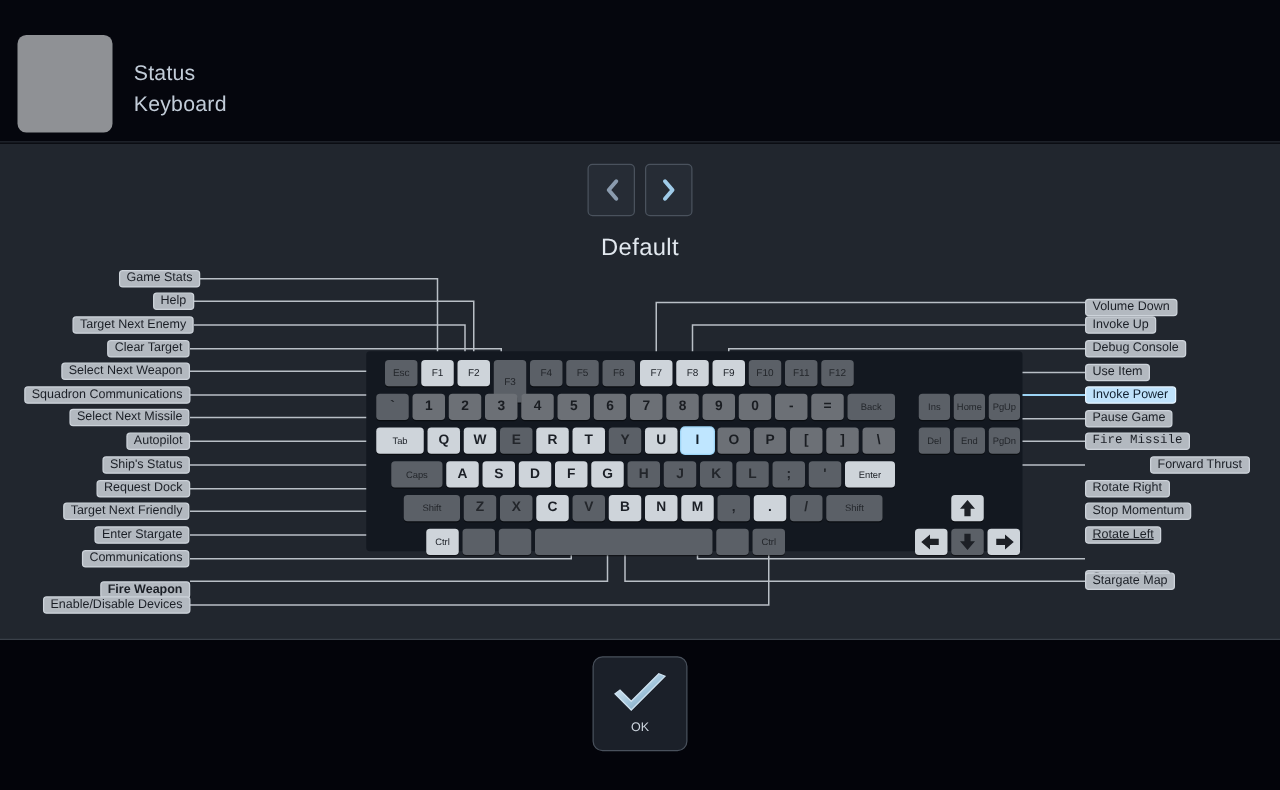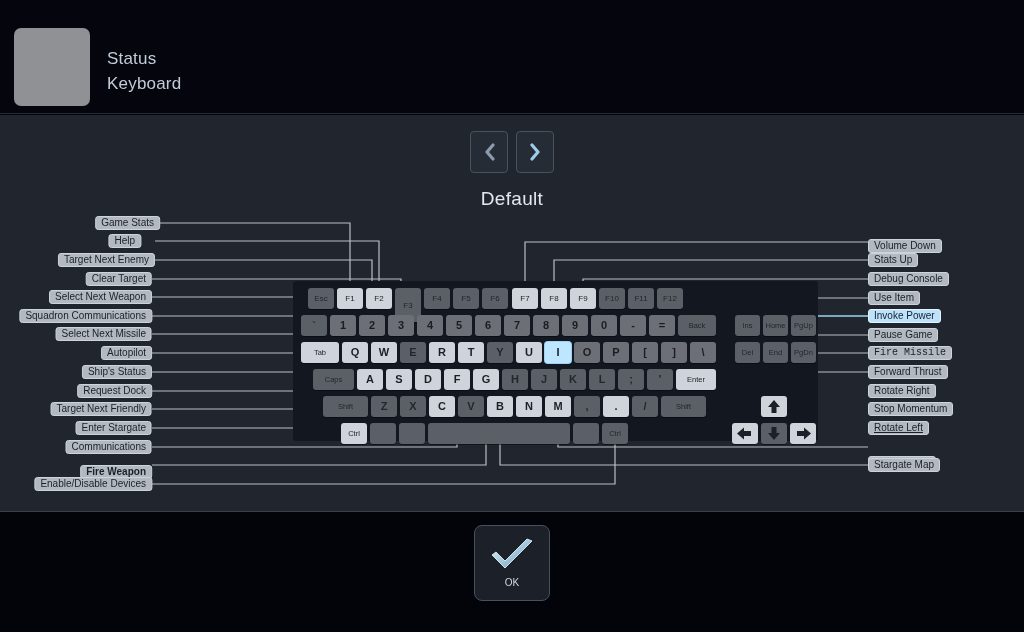--- a/index.html
+++ b/index.html
@@ -260,42 +260,42 @@
         </div>
         <div class="key lit icon" style="left: 497px; top: 142px; width: 26px; height: 21px;">
           <svg width="26" height="23" viewBox="0 0 26 23">
             <path d="M21 11.5 L14 5.5 L14 9 L7 9 L7 14 L14 14 L14 17.5 Z" fill="#1d2026"></path>
           </svg>
         </div>
       </div>
 
     <div id="labels">
         <div class="lbl left" style="top: 101px; left: 160px;">Game Stats</div>
-        <div class="lbl left" style="top: 119px; left: 141px;">Help</div>
+        <div class="lbl left" style="top: 119px; left: 155px;">Help</div>
         <div class="lbl left" style="top: 138px; left: 155px;">Target Next Enemy</div>
         <div class="lbl left" style="top: 157px; left: 152px;">Clear Target</div>
         <div class="lbl left" style="top: 175px; left: 152px;">Select Next Weapon</div>
         <div class="lbl left" style="top: 194px; left: 152px;">Squadron Communications</div>
         <div class="lbl left" style="top: 212px; left: 152px;">Select Next Missile</div>
         <div class="lbl left" style="top: 231px; left: 152px;">Autopilot</div>
         <div class="lbl left" style="top: 250px; left: 152px;">Ship's Status</div>
         <div class="lbl left" style="top: 269px; left: 152px;">Request Dock</div>
         <div class="lbl left" style="top: 287px; left: 152px;">Target Next Friendly</div>
         <div class="lbl left" style="top: 306px; left: 152px;">Enter Stargate</div>
         <div class="lbl left" style="top: 325px; left: 152px;">Communications</div>
         <div class="lbl left" style="top: 350px; left: 152px; font-weight: bold;">Fire Weapon</div>
         <div class="lbl left" style="top: 362px; left: 152px;">Enable/Disable Devices</div>
         <div class="lbl right" style="top: 124px; left: 868px;">Volume Down</div>
-        <div class="lbl right" style="top: 138px; left: 868px;">Stats Up</div>
+        <div class="lbl right" style="top: 138px; left: 868px;">Invoke Up</div>
         <div class="lbl right" style="top: 157px; left: 868px;">Debug Console</div>
         <div class="lbl right" style="top: 176px; left: 868px;">Use Item</div>
         <div class="lbl right hot" style="top: 194px; left: 868px;">Invoke Power</div>
         <div class="lbl right" style="top: 213px; left: 868px;">Pause Game</div>
         <div class="lbl right" style="top: 231px; left: 868px; font-family: Liberation Mono, monospace;">Fire Missile</div>
-        <div class="lbl right" style="top: 250px; left: 868px;">Forward Thrust</div>
+        <div class="lbl right" style="top: 250px; left: 920px;">Forward Thrust</div>
         <div class="lbl right" style="top: 269px; left: 868px;">Rotate Right</div>
         <div class="lbl right" style="top: 287px; left: 868px;">Stop Momentum</div>
         <div class="lbl right" style="top: 306px; left: 868px; text-decoration: underline;">Rotate Left</div>
         <div class="lbl right" style="top: 341px; left: 868px;">System Map</div>
         <div class="lbl right" style="top: 343px; left: 868px;">Stargate Map</div>
       </div>
   </div>
 
   <div style="position:absolute;left:0;top:513px;width:1024px;height:119px;background:#03040a;">
     <div style="position:absolute;left:474px;top:12px;width:76px;height:76px;background:#1b2029;

